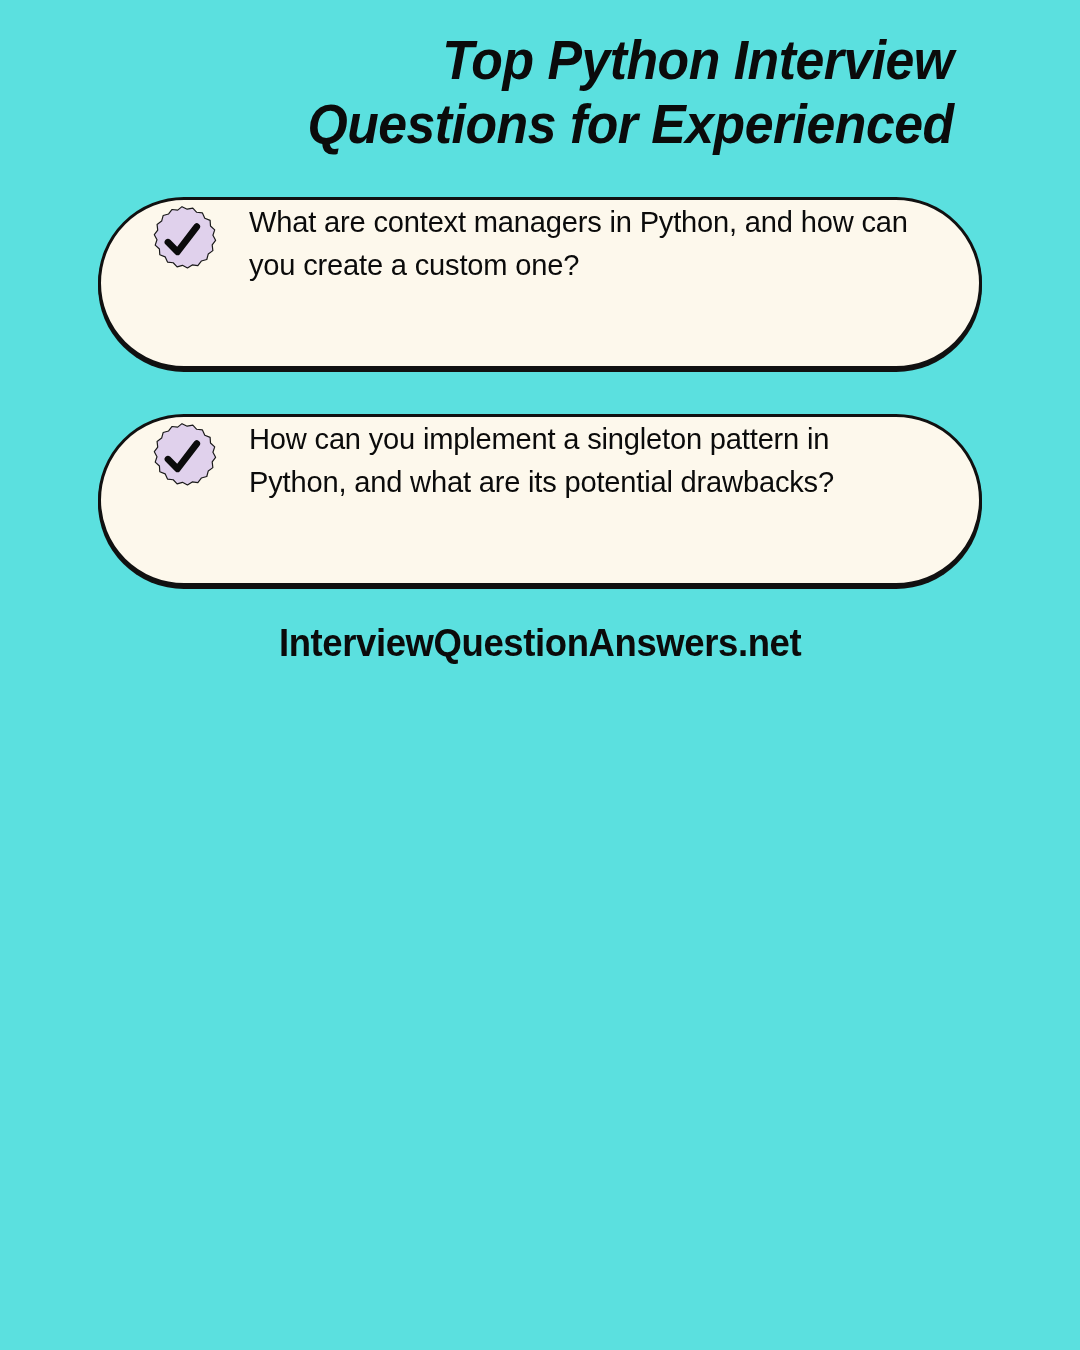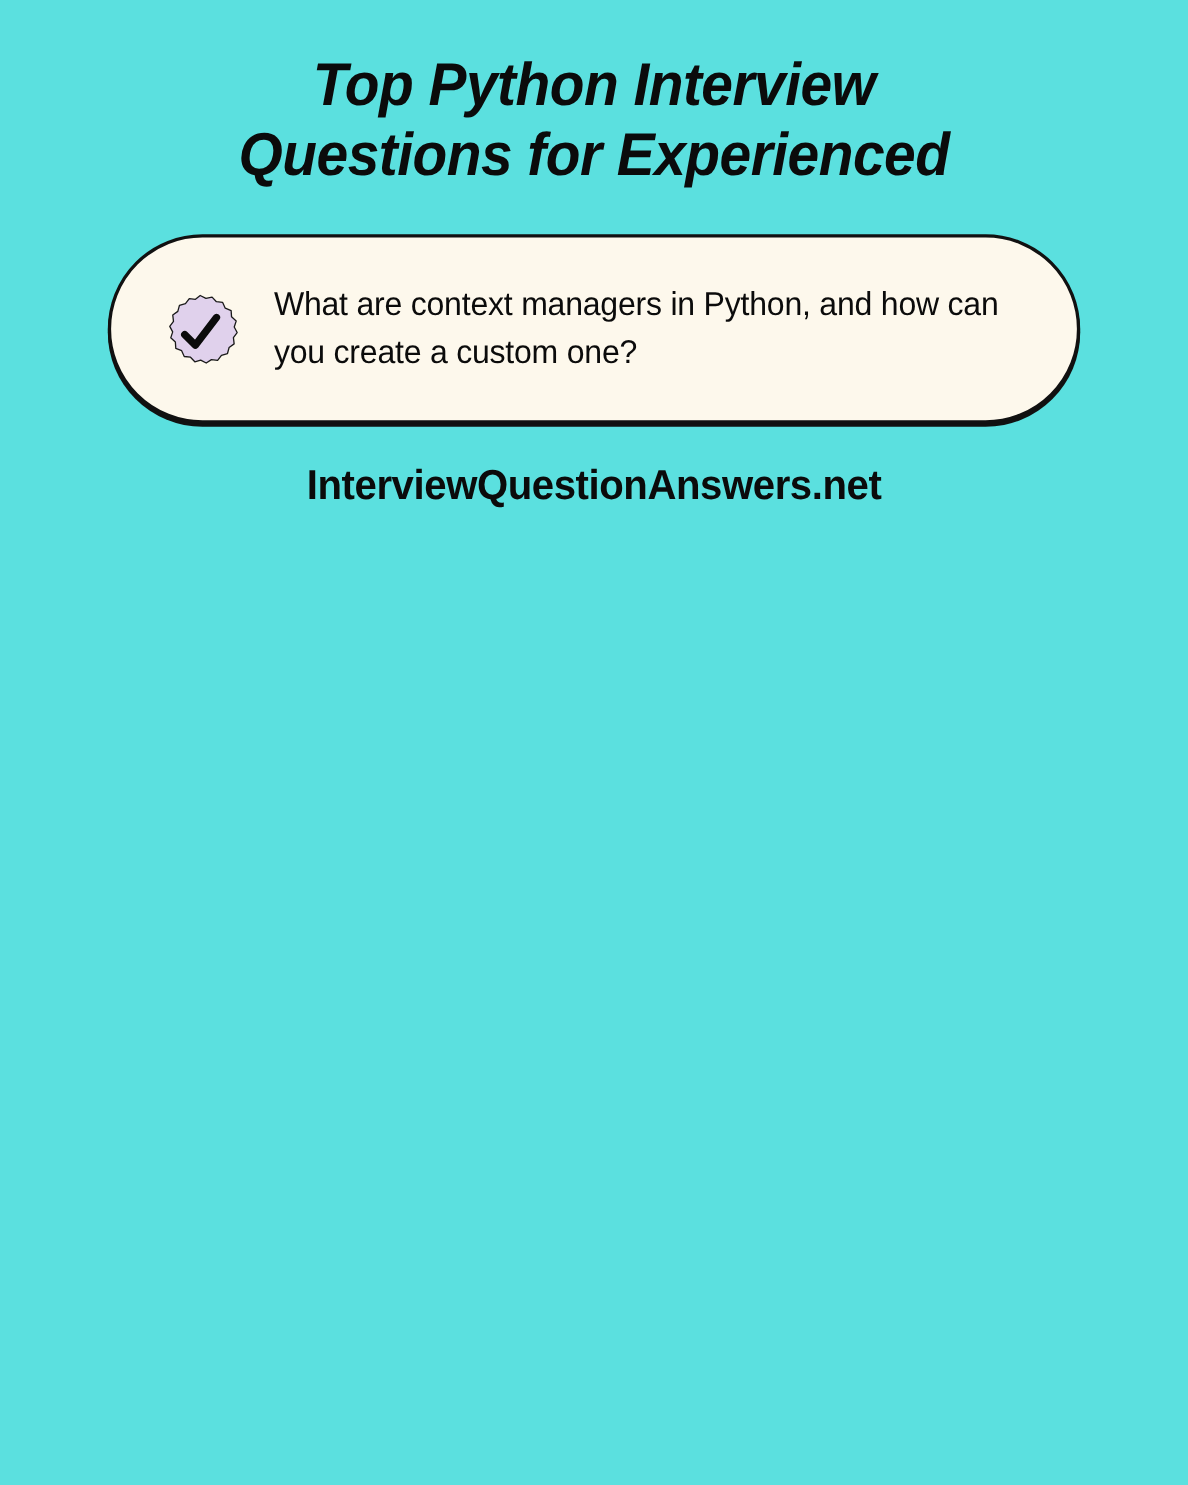--- a/index.html
+++ b/index.html
@@ -21,22 +21,22 @@
     box-sizing: border-box;
     display: flex;
     flex-direction: column;
     align-items: center;
     position: relative;
   }
 
   
   .title-block {
     width: 880px;
-    margin-top: 44px;
-    text-align: center;
+    margin-top: 28px;
+    text-align: right;
   }
   .title {
     font-family: "Liberation Sans", sans-serif;
     font-size: 55px;
     font-weight: 700;
     font-style: italic;
     line-height: 1.17;
     letter-spacing: -0.5px;
     color: #0B0B0B;
     margin: 0;
@@ -57,21 +57,21 @@
   }
 
   .card {
     width: 884px;
     height: 172px;
     box-sizing: border-box;
     background: #FDF8EC;
     border: 3px solid #111111;
     border-radius: 90px;
     display: flex;
-    align-items: center;
+    align-items: flex-start;
     padding-left: 44px;
     padding-right: 40px;
     box-shadow: 0 3px 0 #111111;
   }
 
   
   .badge {
     width: 74px;
     height: 74px;
     flex: 0 0 74px;
@@ -132,19 +132,32 @@
                    L30.4 77.9 L27.2 70.8 L20.0 67.9 L19.5 60.2 L13.8 55.0 L16.2 47.7 L12.6 40.9
                    L17.2 34.7 L16.3 27.0 L22.5 22.5 L24.5 15.0 L31.9 12.9 L36.6 6.8 L44.2 7.7 Z" transform="translate(0,6) scale(1.0)" fill="#E0D1EC" stroke="#1A1A1A" stroke-width="1.6" stroke-linejoin="round"></path>
           <path d="M31 51 L44 64 L70 30" fill="none" stroke="#0B0B0B" stroke-width="9" stroke-linecap="round" stroke-linejoin="round" transform="translate(0,6)"></path>
         </svg>
       </span>
       <span class="card-text">What are context managers in Python, and how can you create a custom one?</span>
     </div>
 
 
 
+    <div class="card">
+      <span class="badge">
+        <svg viewBox="0 0 100 100" aria-hidden="true">
+          <path d="M50 3.0 L57.0 6.4 L64.6 5.0 L69.9 10.6 L77.6 11.5 L80.8 18.6 L88.0 21.5 L88.5 29.2
+                   L94.2 34.4 L91.8 41.7 L95.4 48.5 L90.8 54.7 L91.7 62.4 L85.5 66.9 L83.5 74.4
+                   L76.1 76.5 L71.4 82.6 L63.8 81.7 L57.4 85.9 L50.6 82.3 L43.4 84.4 L38.1 78.8
+                   L30.4 77.9 L27.2 70.8 L20.0 67.9 L19.5 60.2 L13.8 55.0 L16.2 47.7 L12.6 40.9
+                   L17.2 34.7 L16.3 27.0 L22.5 22.5 L24.5 15.0 L31.9 12.9 L36.6 6.8 L44.2 7.7 Z" transform="translate(0,6) scale(1.0)" fill="#E0D1EC" stroke="#1A1A1A" stroke-width="1.6" stroke-linejoin="round"></path>
+          <path d="M31 51 L44 64 L70 30" fill="none" stroke="#0B0B0B" stroke-width="9" stroke-linecap="round" stroke-linejoin="round" transform="translate(0,6)"></path>
+        </svg>
+      </span>
+      <span class="card-text">How can you implement a singleton pattern in Python, and what are its potential drawbacks?</span>
+    </div>
 
 
   </div>
 
   <div class="footer">InterviewQuestionAnswers.net</div>
 
 </div>
 
 </body></html>

